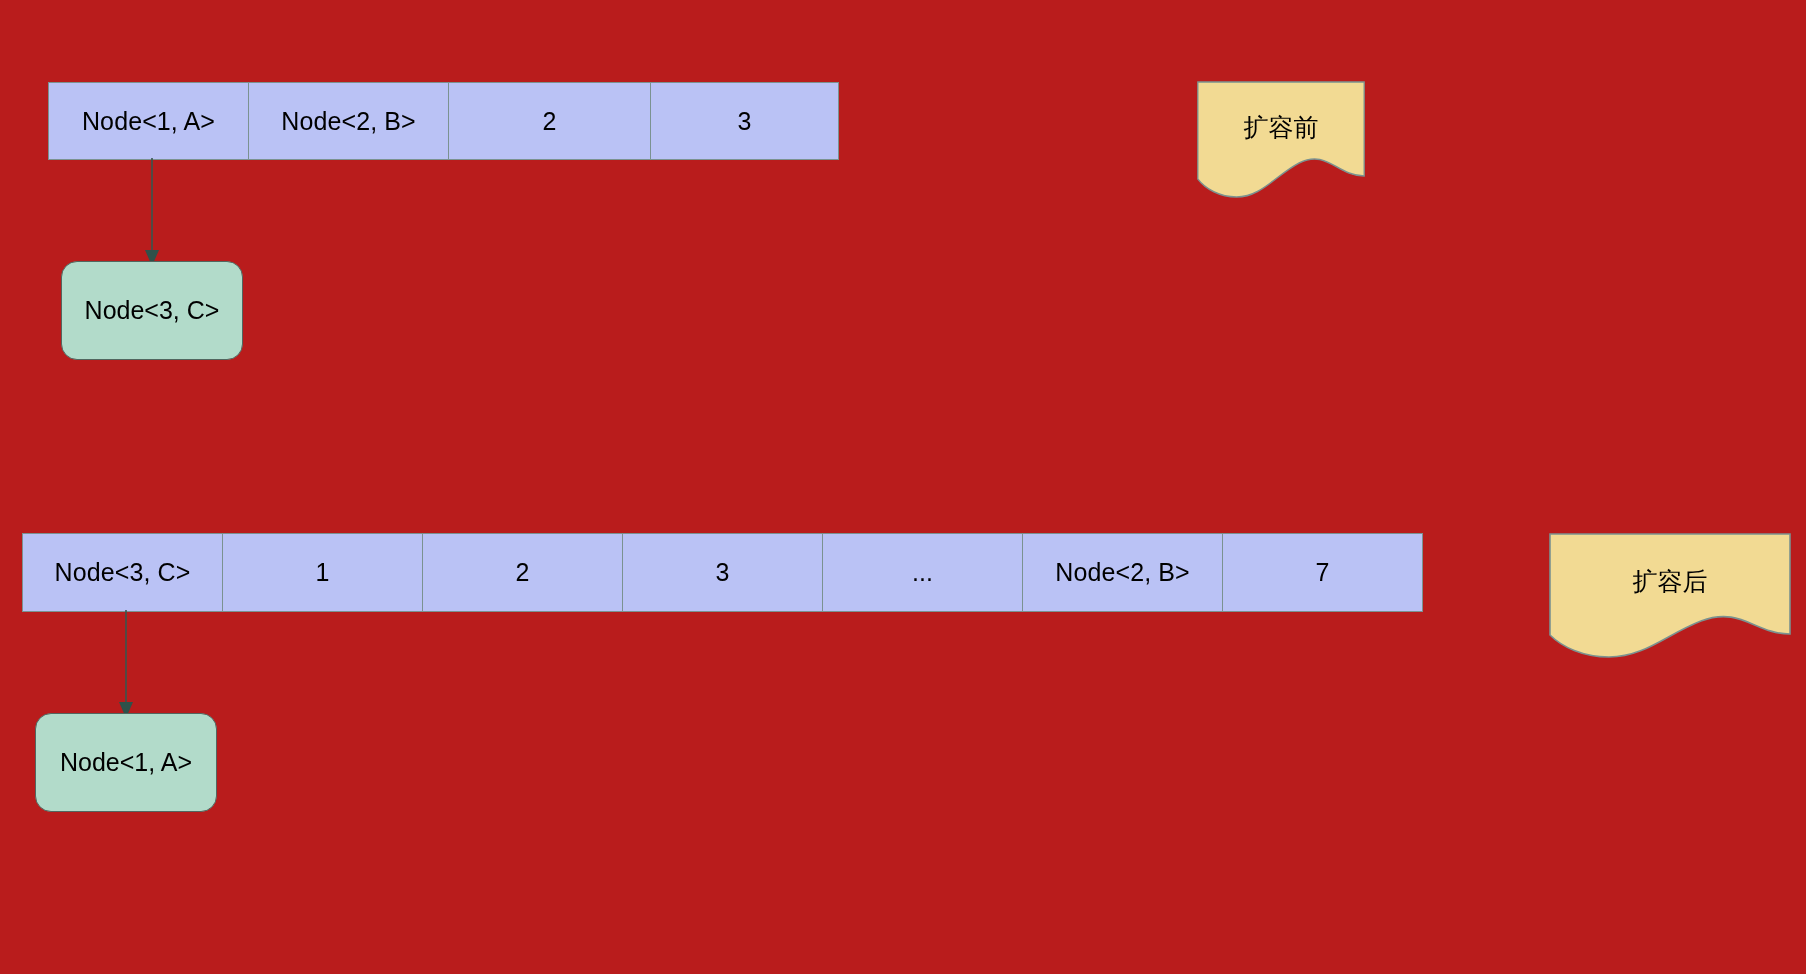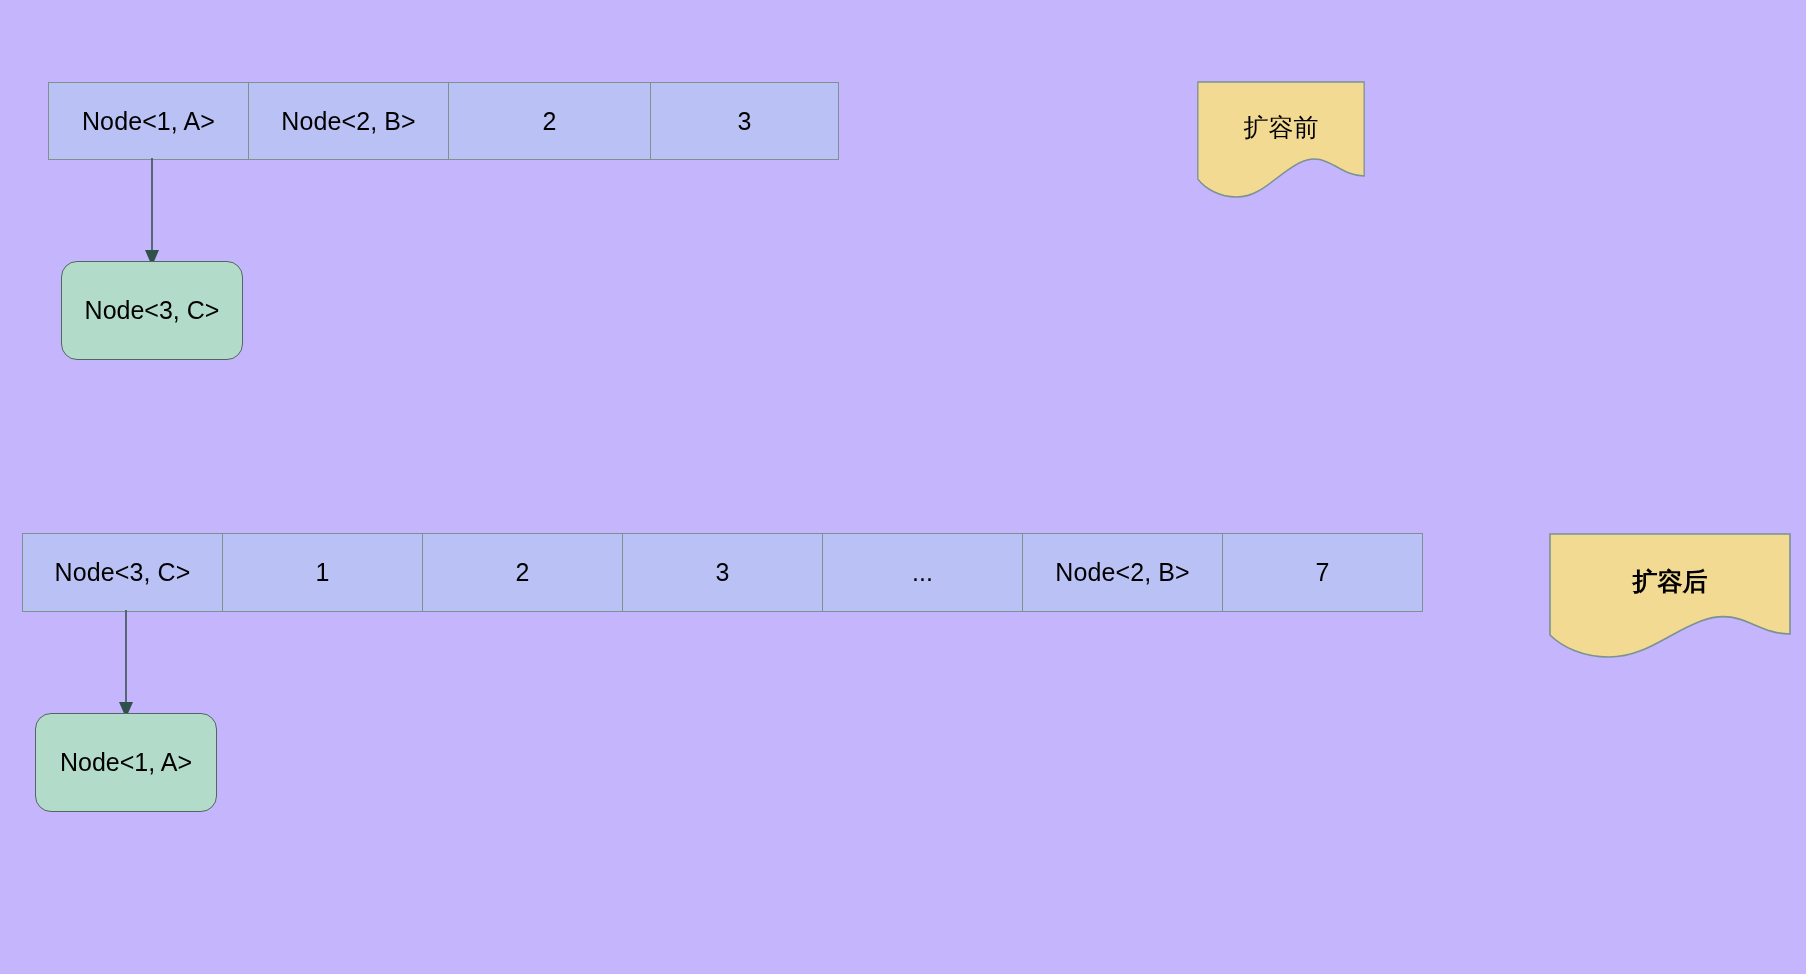--- a/index.html
+++ b/index.html
@@ -9,21 +9,21 @@
     background: #ffffff;
   }
   body {
     font-family: "Liberation Sans", "DejaVu Sans", sans-serif;
     -webkit-font-smoothing: antialiased;
   }
   #canvas {
     position: relative;
     width: 1806px;
     height: 974px;
-    background: #c4b5fd;
+    background: #b91c1c;
     overflow: hidden;
   }
 
   
   .array-table {
     position: absolute;
     display: flex;
     box-sizing: border-box;
   }
   .array-cell {
@@ -122,20 +122,20 @@
     <div class="array-cell" style="width:201px;">7</div>
   </div>
 
   <svg class="connector" style="left:106px; top:610px; width:40px; height:110px;" viewBox="0 0 40 110">
     <line x1="20" y1="0" x2="20" y2="98" stroke="#38564f" stroke-width="1.6"></line>
     <polygon points="13,92 27,92 20,108" fill="#2f514a"></polygon>
   </svg>
 
   <div class="node-box" style="left:35px; top:713px; width:182px; height:99px;">Node&lt;1, A&gt;</div>
 
-  <div class="note-shape" style="left:1549px; top:533px; width:242px; height:125px;font-weight:bold;">
+  <div class="note-shape" style="left:1549px; top:533px; width:242px; height:125px;">
     <svg viewBox="0 0 242 125" preserveAspectRatio="none">
       <path d="M1,1 L241,1 L241,101 C206,101 192,73 152,88 C118,101 96,124 60,124 C34,124 13,114 1,102 Z" fill="#f2da93" stroke="#7b9290" stroke-width="1.6"></path>
     </svg>
     <div class="note-label" style="top:36px;">扩容后</div>
   </div>
 
 </div>
 
 </body></html>

